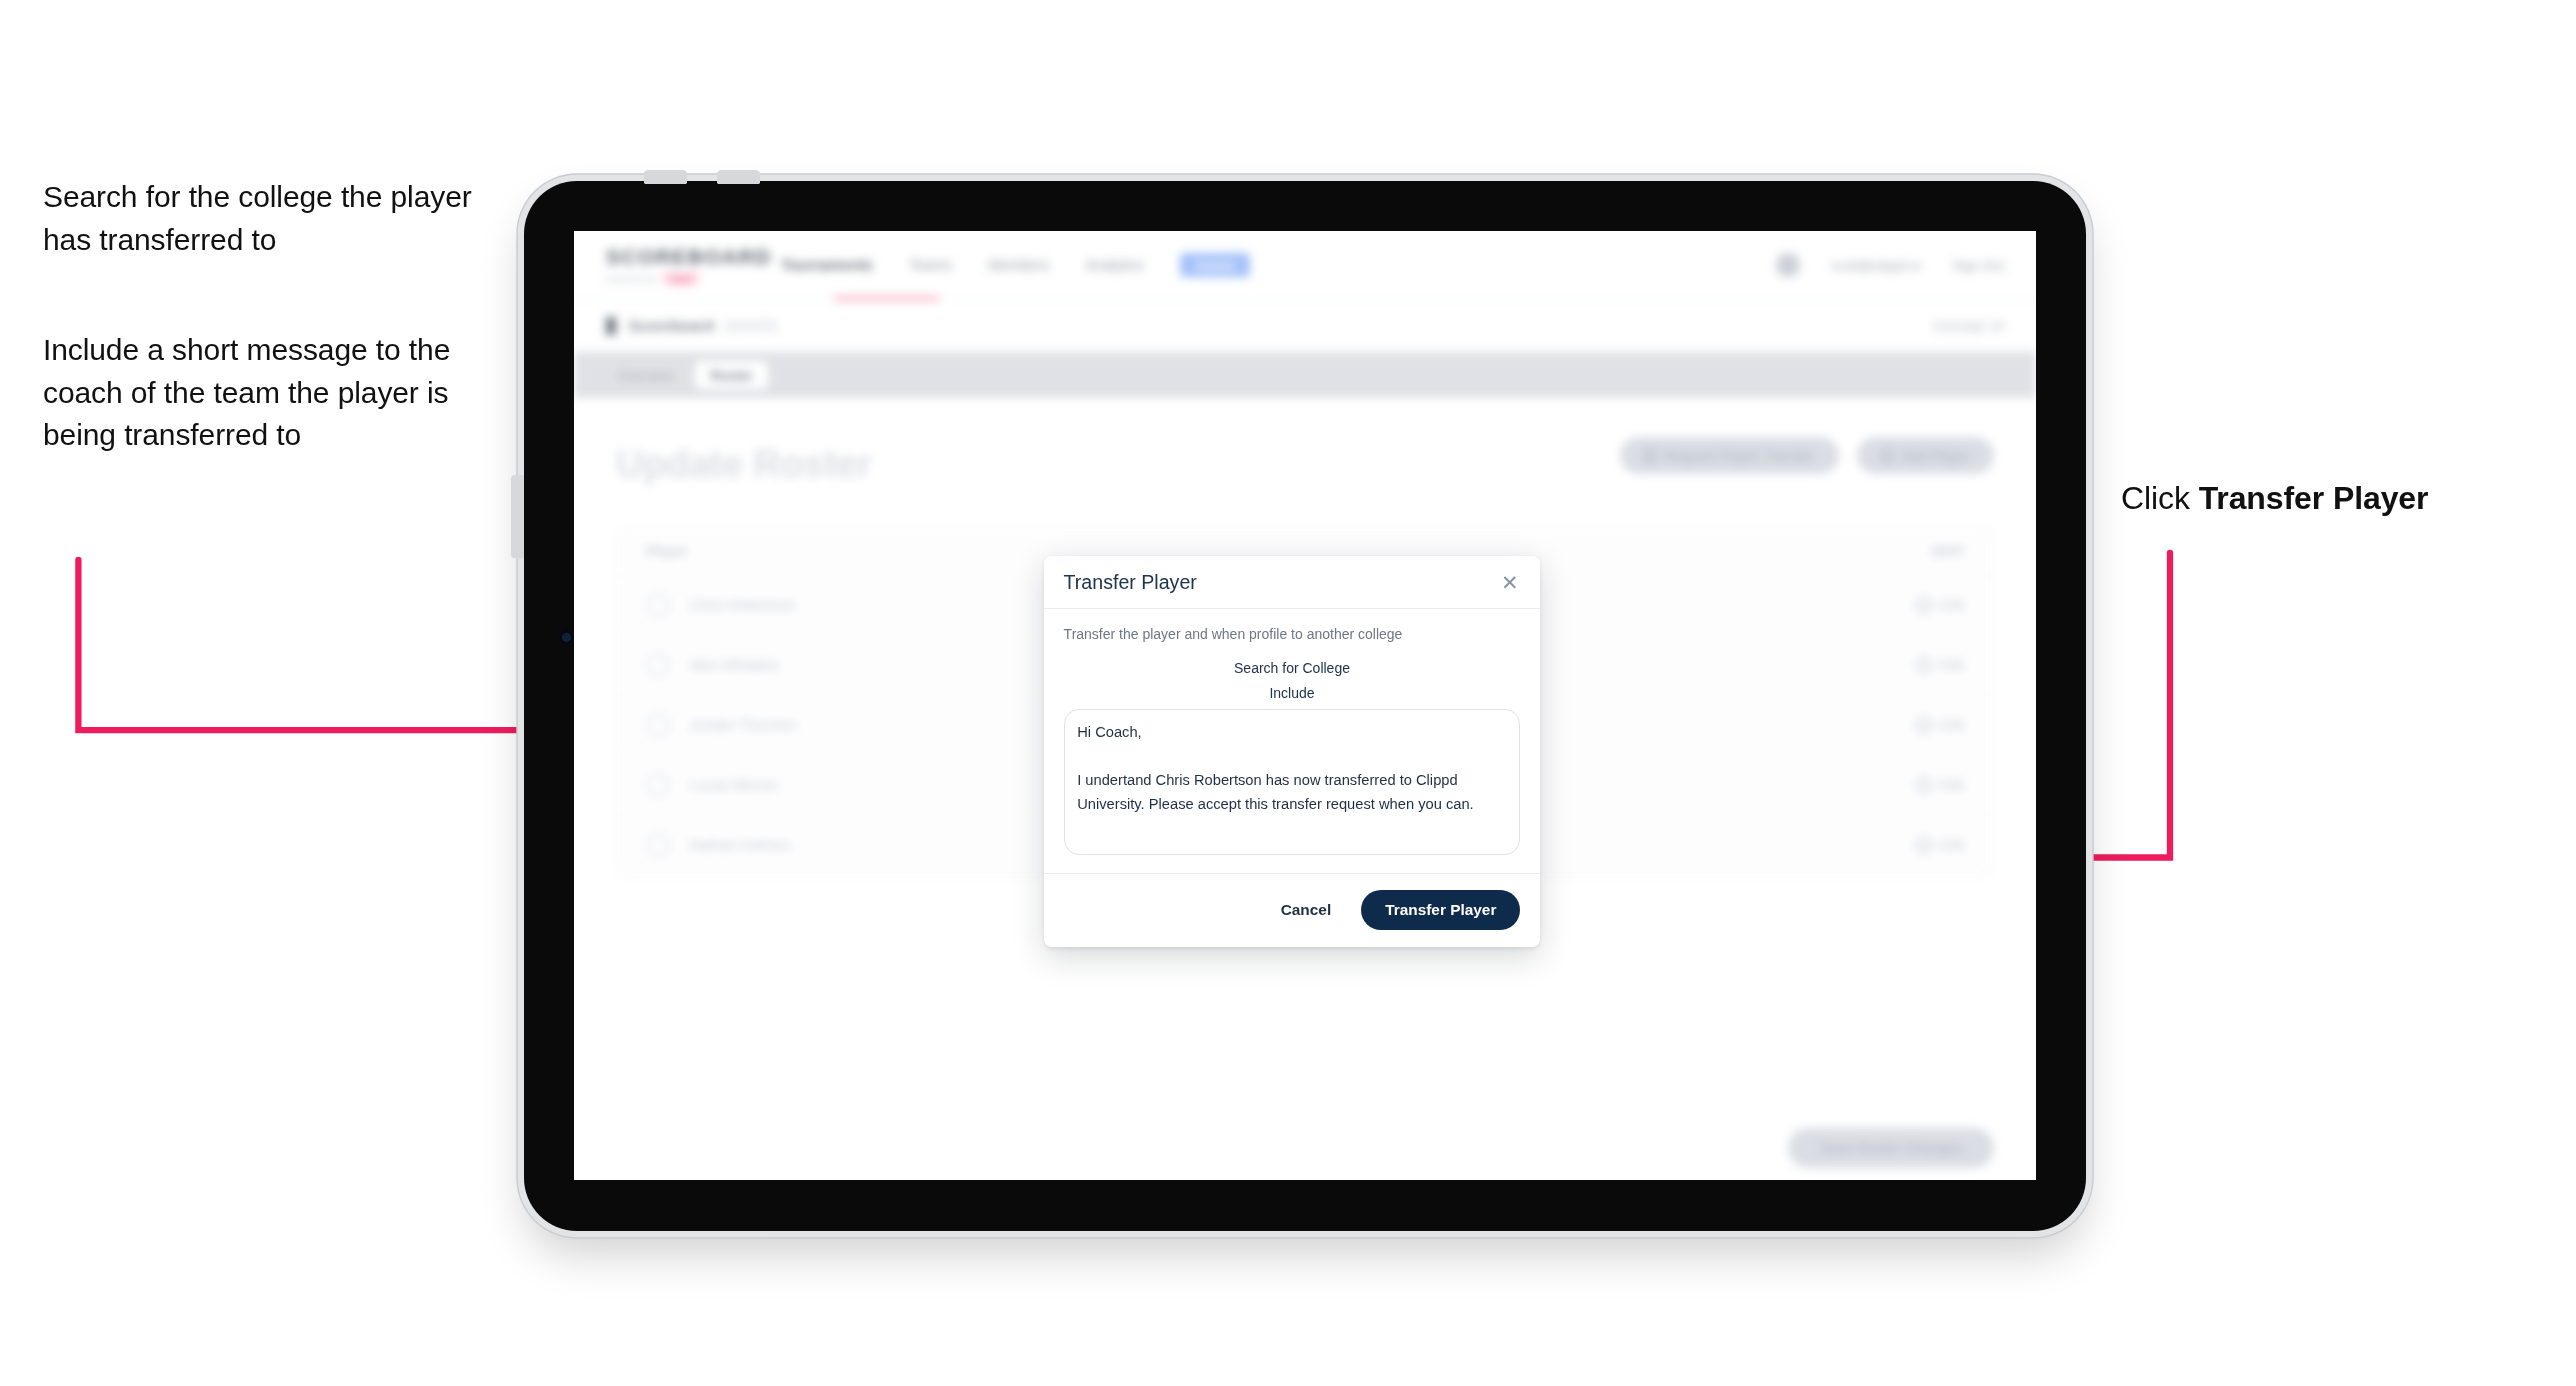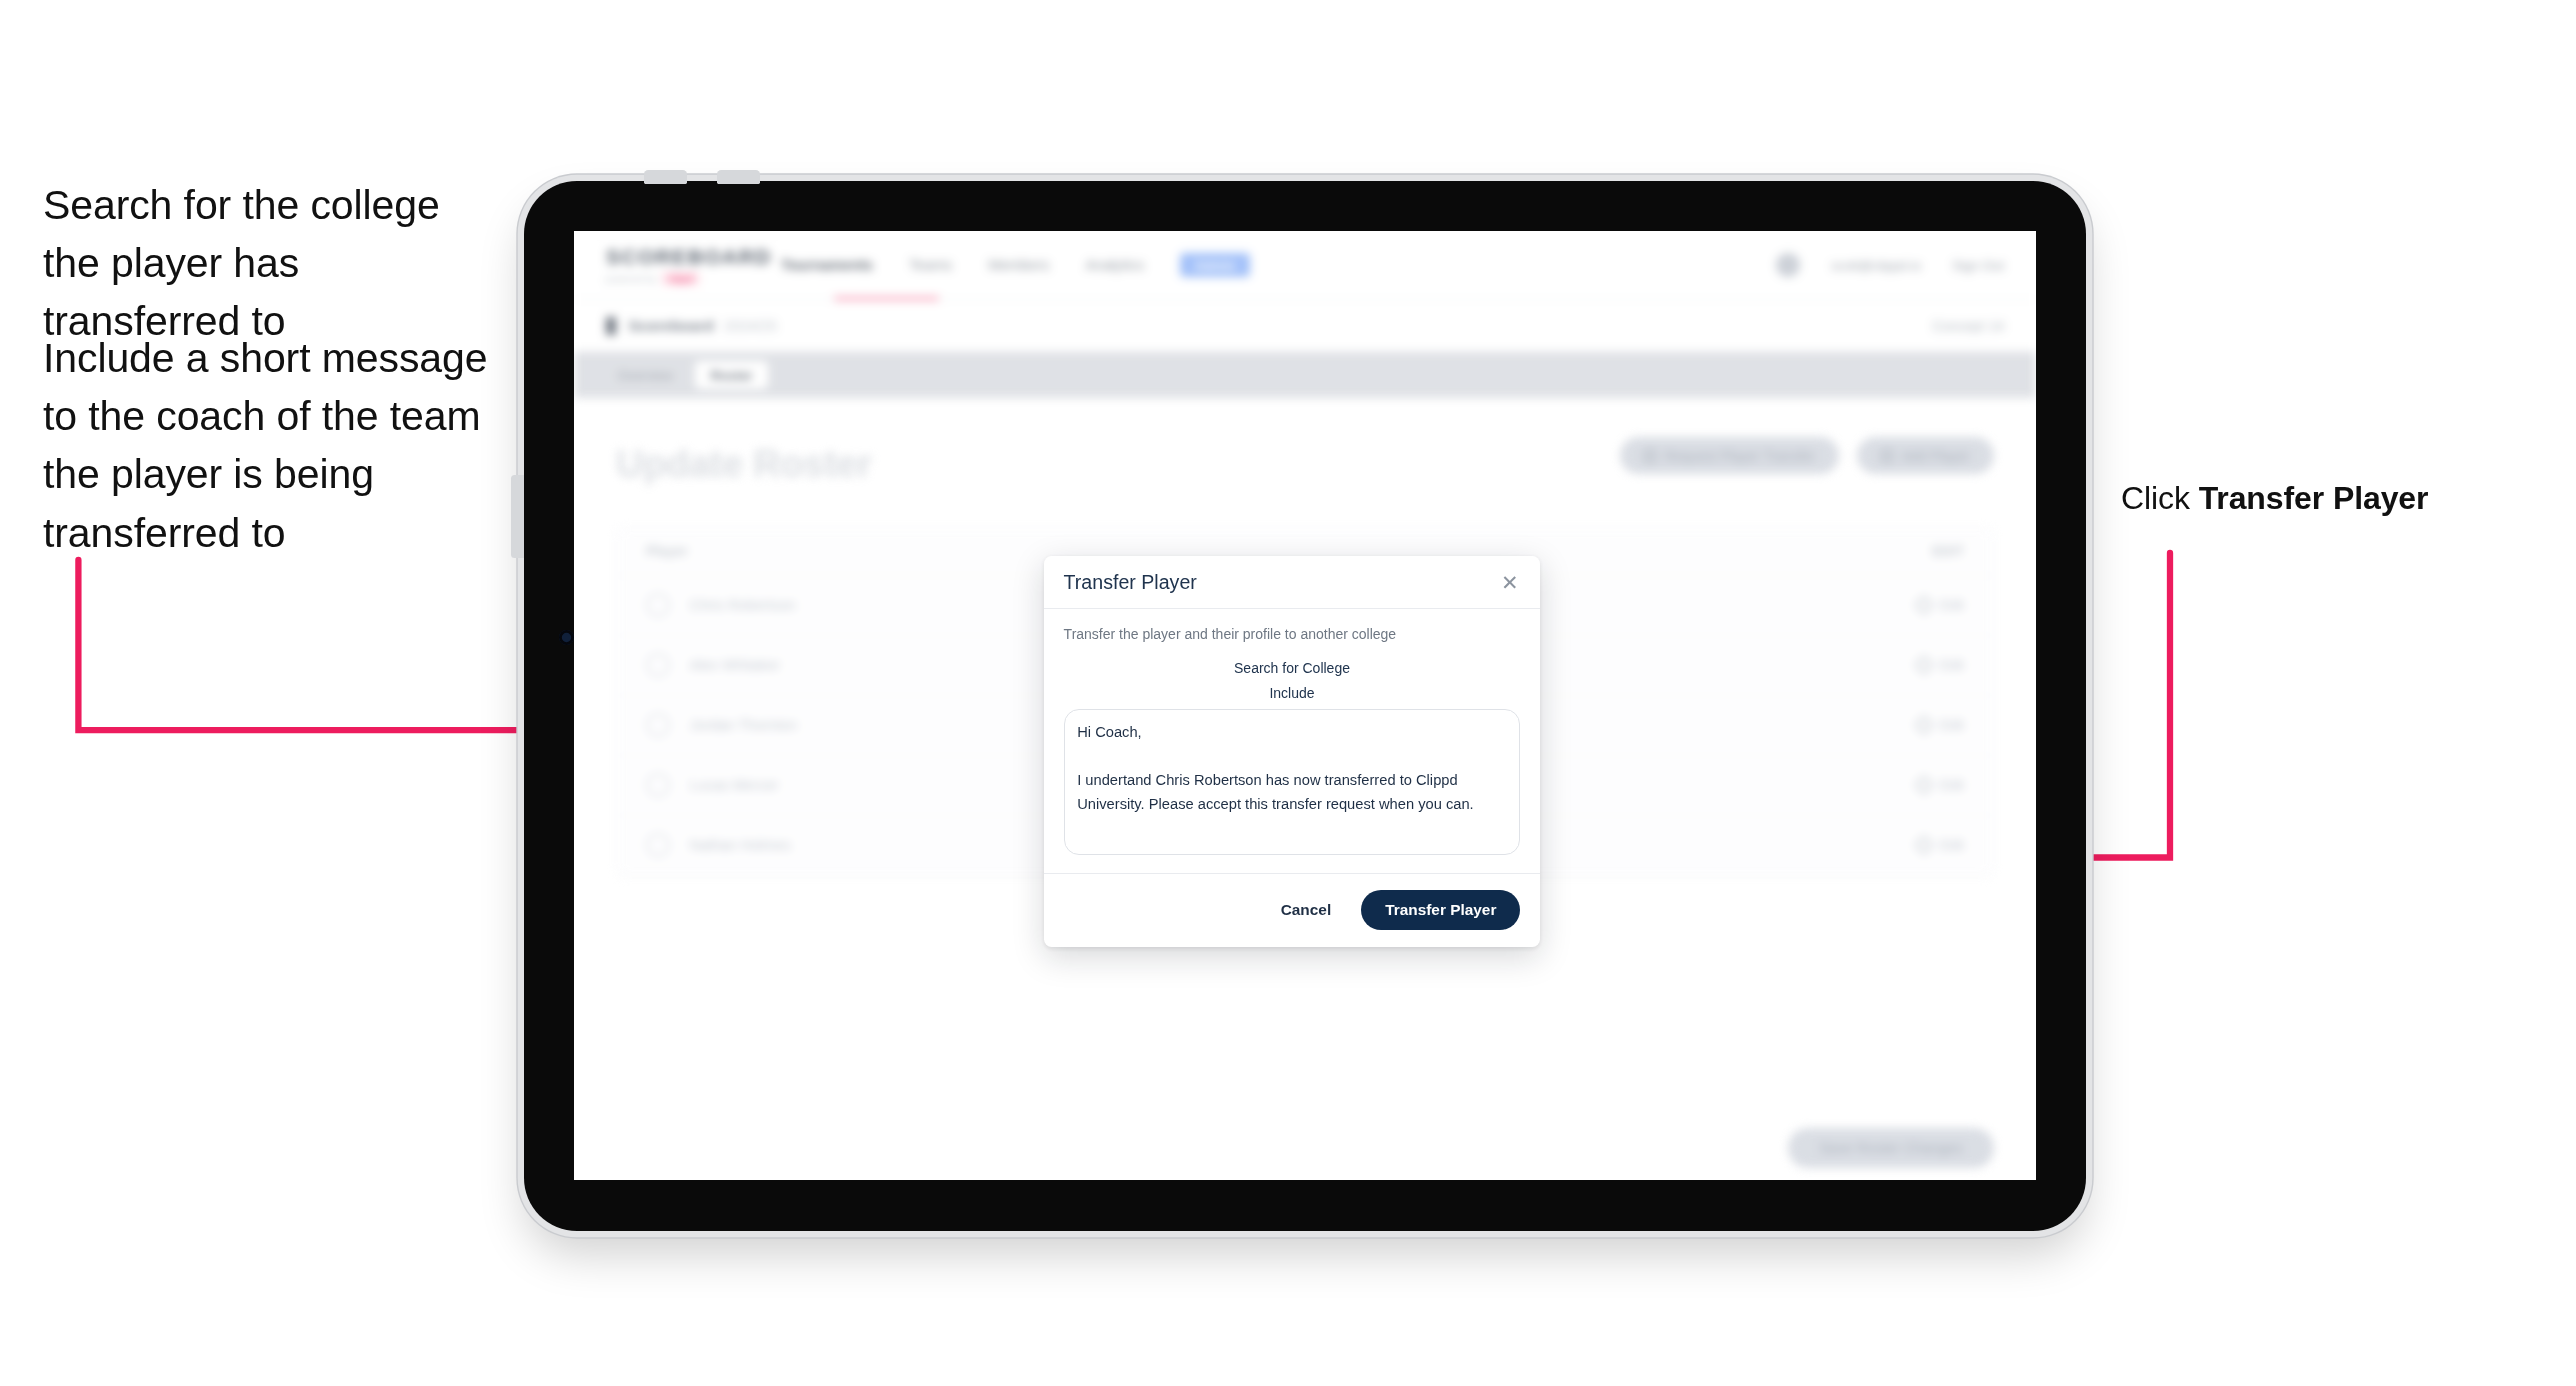--- a/index.html
+++ b/index.html
@@ -8,21 +8,21 @@
     background: #ffffff;
     font-family: "Liberation Sans", sans-serif;
     overflow: hidden;
   }
   .stage { position: relative; width: 2576px; height: 1386px; }
 
   
   .anno {
     position: absolute;
     color: #111111;
-    font-size: 41px;
+    font-size: 30px;
     line-height: 1.42;
     letter-spacing: -0.1px;
     font-weight: 400;
   }
   #anno-left-1 { left: 43px; top: 176px; width: 448px; }
   #anno-left-2 { left: 43px; top: 329px; width: 448px; }
   #anno-right  { left: 2121px; top: 476px; width: 434px; font-size: 32px; }
   #anno-right b { font-weight: 700; }
 
   .arrow-svg { position: absolute; left: 0; top: 0; width: 2576px; height: 1386px; pointer-events: none; }
@@ -369,21 +369,21 @@
           </div>
         </div>
       </div>
 
       <div class="modal-wrap">
         <div class="modal-head">
           <span class="modal-title">Transfer Player</span>
           <span class="modal-close">✕</span>
         </div>
         <div class="modal-body">
-          <div class="modal-desc">Transfer the player and their profile to another college</div>
+          <div class="modal-desc">Transfer the player and when profile to another college</div>
 
           <div class="field-label">Search for College</div>
 
           <div class="field-label">Include</div>
           <div class="text-area" placeholder="Write a message">Hi Coach,
 
 I undertand Chris Robertson has now transferred to Clippd University. Please accept this transfer request when you can.</div>
         </div>
         <div class="modal-foot">
           <button class="btn-cancel">Cancel</button>

